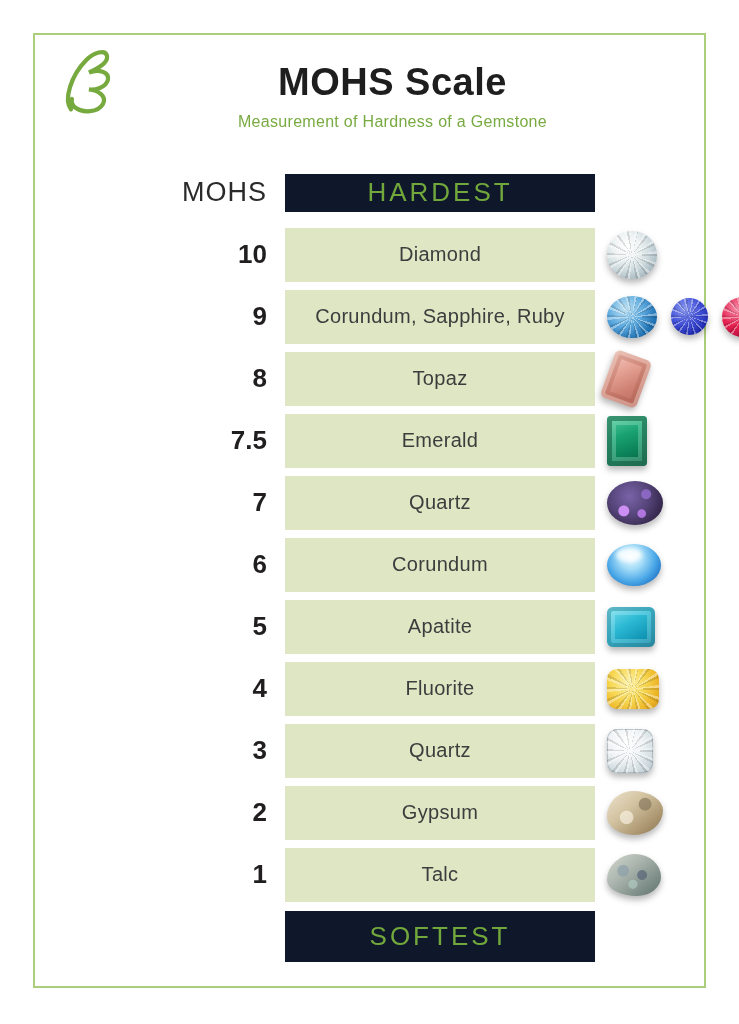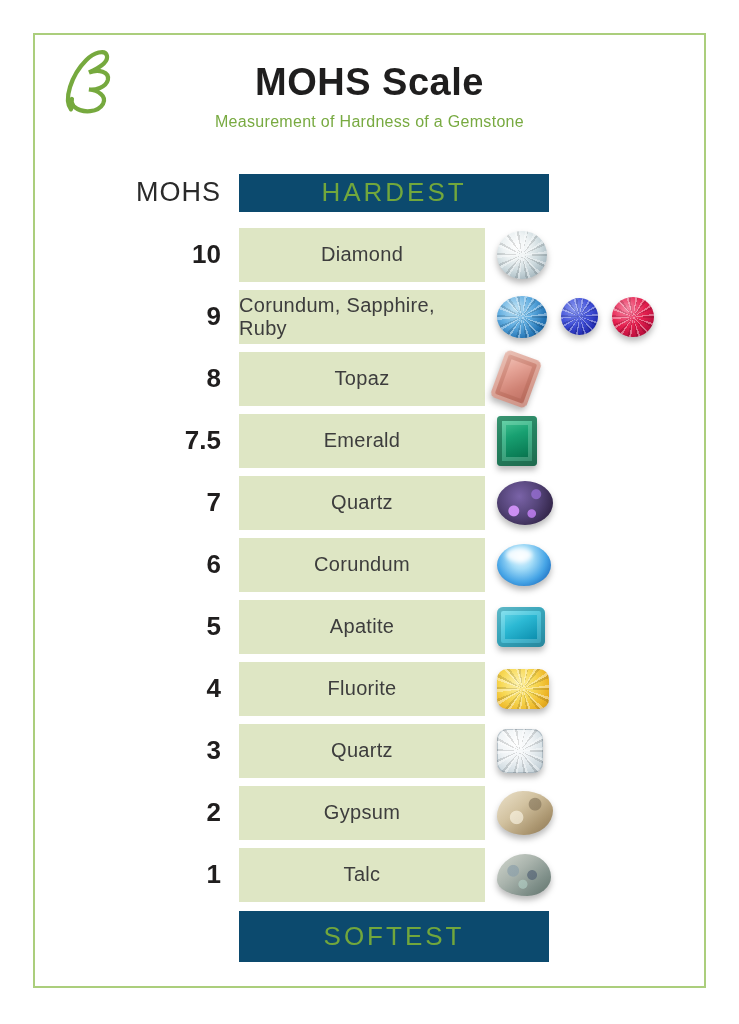--- a/index.html
+++ b/index.html
@@ -2,44 +2,44 @@
 <html><head>
 <meta charset="utf-8">
 <style>
   html,body{margin:0;padding:0;}
   body{
     width:739px;height:1024px;background:#ffffff;position:relative;
     font-family:"Liberation Sans",sans-serif;overflow:hidden;
   }
   .frame{
     position:absolute;left:33px;top:33px;width:673px;height:955px;
-    box-sizing:border-box;border:2px solid #abce7c;background:#ffffff;
+    box-sizing:border-box;border:2px solid #abce7c;background:#ffffff;padding-left:46px;
   }
   .logo{position:absolute;left:24px;top:12px;}
   .title{
     margin:26px 0 0 0;text-align:center;font-size:38px;font-weight:bold;
     color:#1f1e1e;letter-spacing:.5px;line-height:1.15;
   }
   .subtitle{
     text-align:center;font-size:16px;color:#78aa41;margin-top:8px;letter-spacing:.3px;
   }
   .table{margin-top:35px;}
   .trow{display:flex;align-items:center;margin-bottom:8px;}
   .numcol{
     width:204px;box-sizing:border-box;padding-right:18px;text-align:right;
     font-size:26px;font-weight:bold;color:#201e1e;flex:none;
   }
   .numcol.hdr{font-weight:normal;font-size:27px;letter-spacing:1px;color:#2a2a2a;}
   .cell{
-    width:246px;height:54px;background:#dee6c4;flex:none;
+    width:310px;height:54px;background:#dee6c4;flex:none;
     display:flex;align-items:center;justify-content:center;
     font-size:20px;color:#3d3d3d;letter-spacing:.3px;
   }
   .banner{
-    width:310px;height:38px;background:#0c4a6e;flex:none;
+    width:310px;height:38px;background:#0f172a;flex:none;
     display:flex;align-items:center;justify-content:center;
     font-size:26px;color:#72a73c;letter-spacing:3px;
   }
   .banner.bottom{height:51px;}
   .gemcol{
     width:183px;height:54px;box-sizing:border-box;padding-left:12px;flex:none;
     display:flex;align-items:center;gap:14px;
   }
   
   .gem{position:relative;flex:none;filter:drop-shadow(0 4px 3px rgba(0,0,0,.28));}

